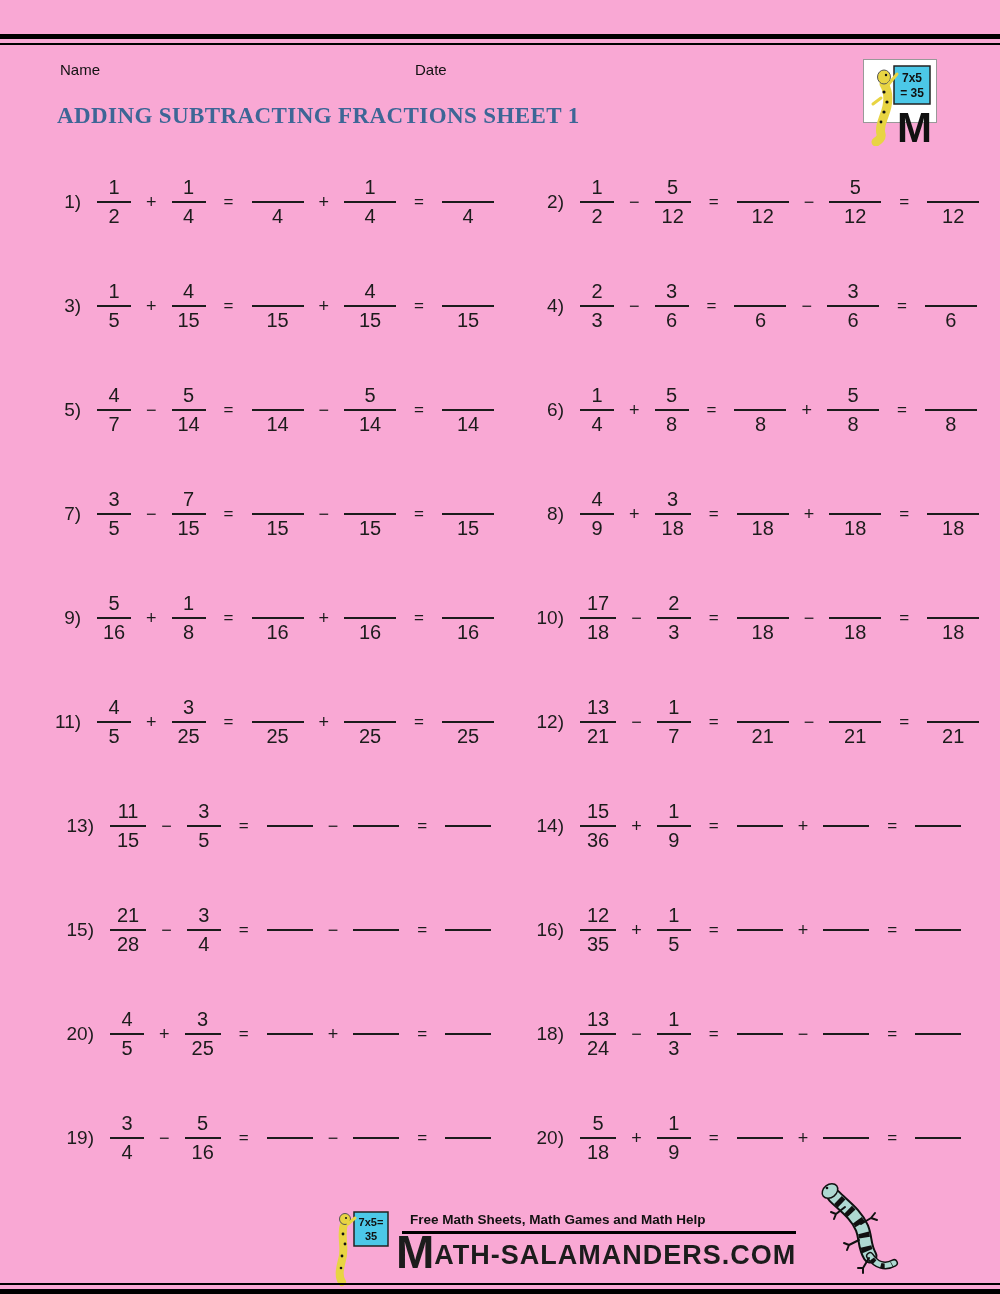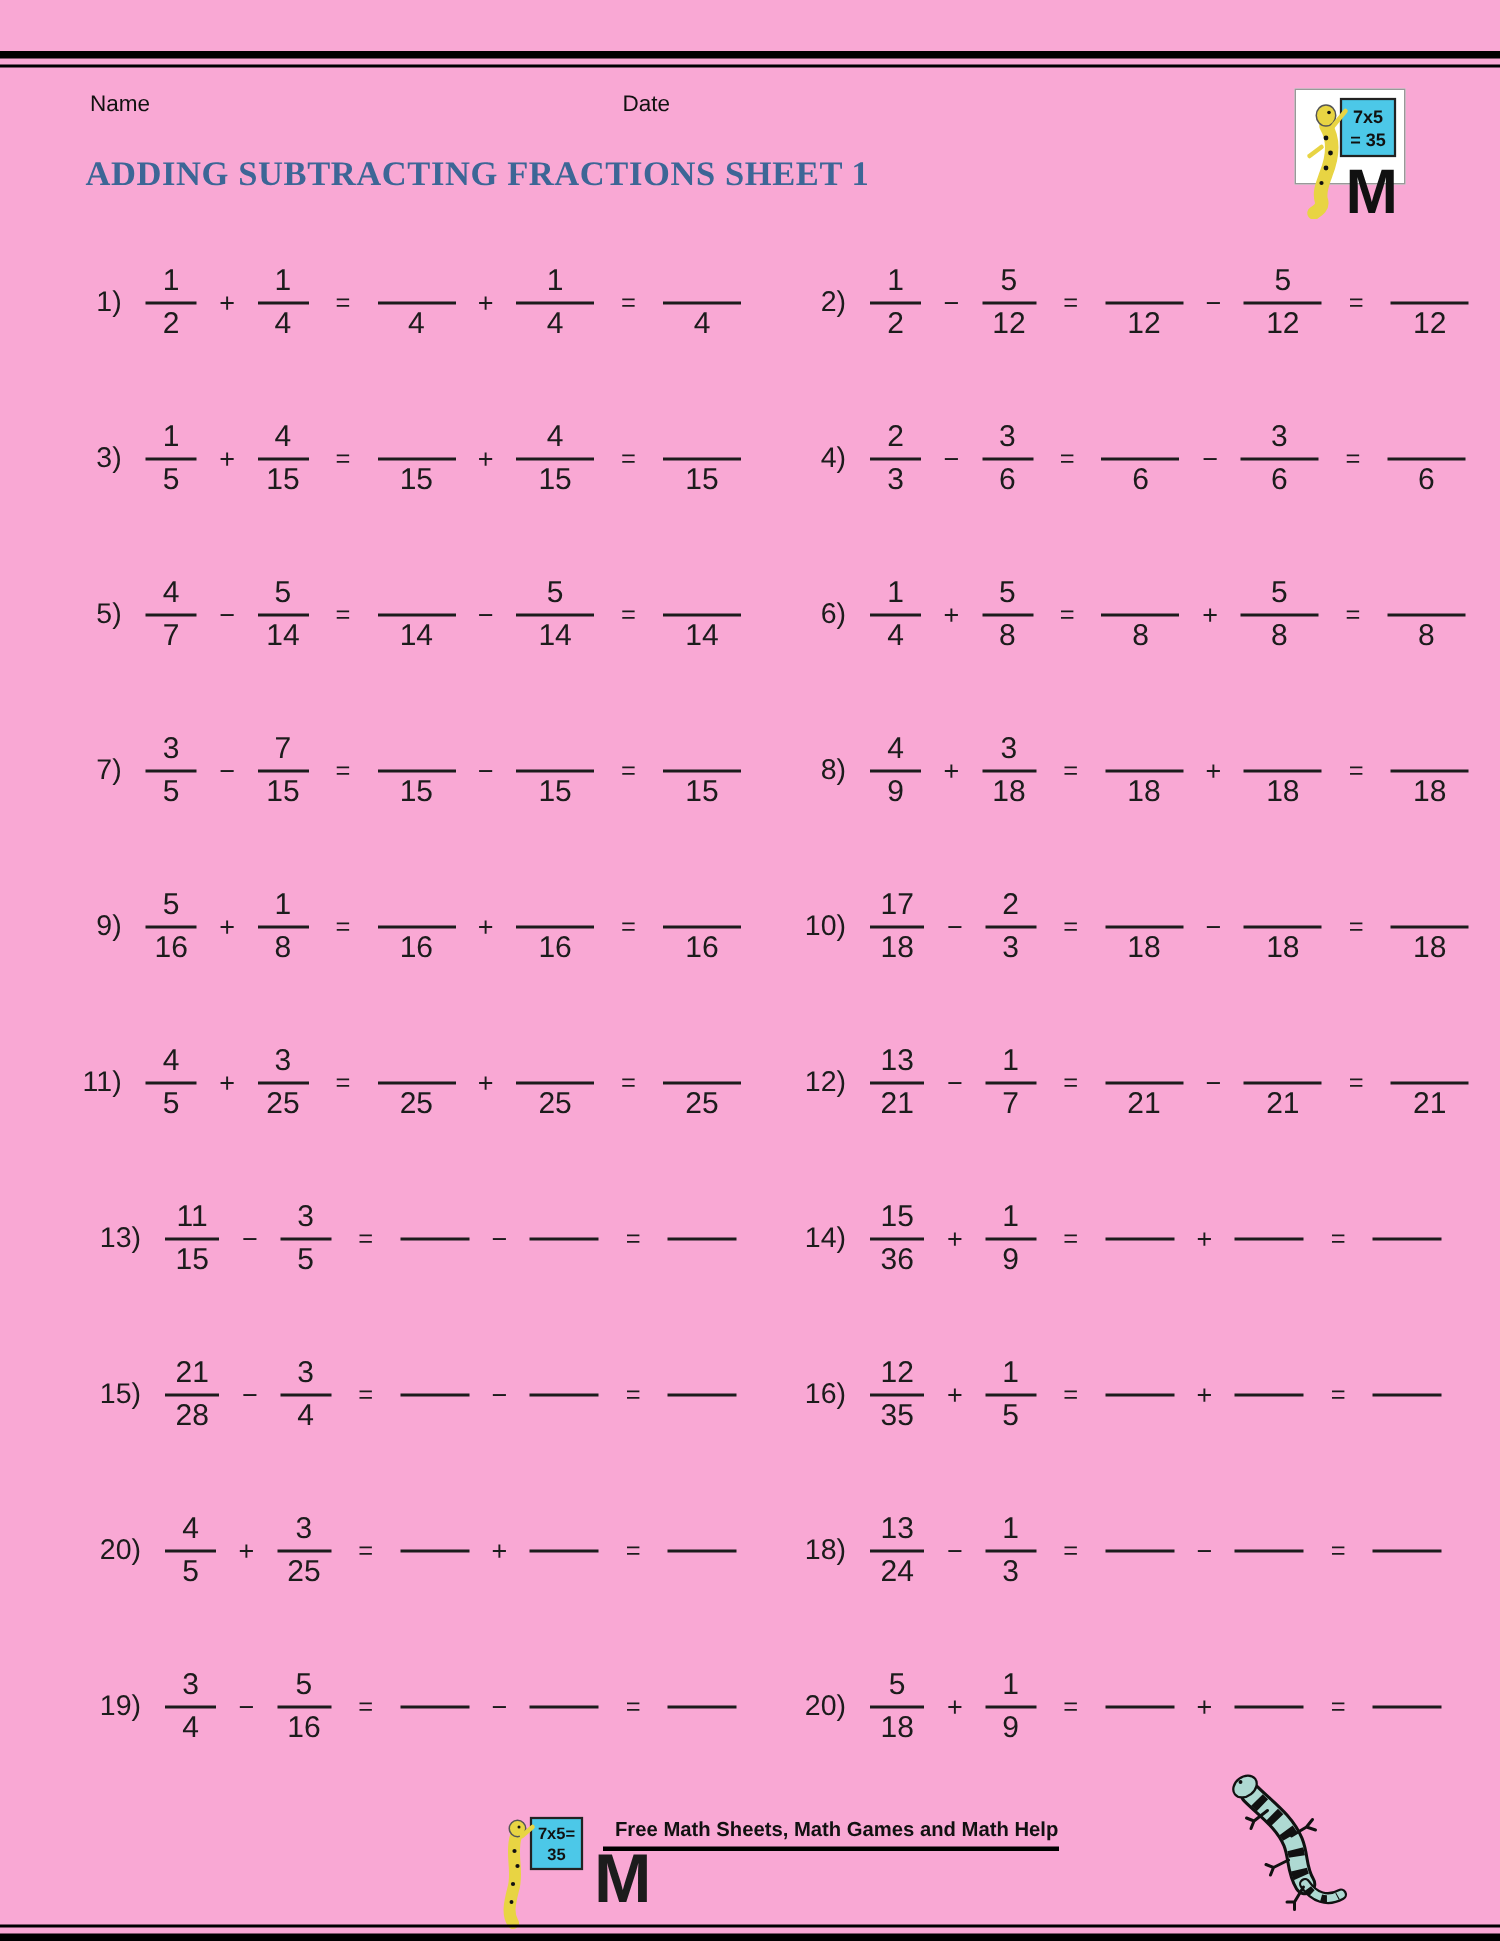--- a/index.html
+++ b/index.html
@@ -649,20 +649,21 @@
         <circle cx="15" cy="34" r="1.4" fill="#111"></circle>
         <circle cx="12" cy="46" r="1.4" fill="#111"></circle>
         <circle cx="11" cy="58" r="1.3" fill="#111"></circle>
       </g>
     </svg>
     <div class="footer-text">
       <div class="tagline">Free Math Sheets, Math Games and Math Help</div>
       <div class="footer-rule"></div>
       <div class="wordmark">
         <span class="wm-m">M</span>
+          <span class="wm-rest">ATH-SALAMANDERS.COM</span>
       </div>
     </div>
   </div>
 
   <div class="bottom-salamander">
     <svg width="88" height="102" viewBox="0 0 88 102">
       <path d="M22 16 C32 26 44 34 50 48 C54 58 52 66 58 76" fill="none" stroke="#111" stroke-width="15" stroke-linecap="round"></path>
       <path d="M22 16 C32 26 44 34 50 48 C54 58 52 66 58 76" fill="none" stroke="#aed9d2" stroke-width="11" stroke-linecap="round"></path>
       <path d="M26 20 C35 29 45 37 50 48 C54 58 52 66 57 74" fill="none" stroke="#111" stroke-width="11" stroke-dasharray="5 9"></path>
       <path d="M58 76 C64 85 73 88 82 83" fill="none" stroke="#111" stroke-width="8" stroke-linecap="round"></path>

